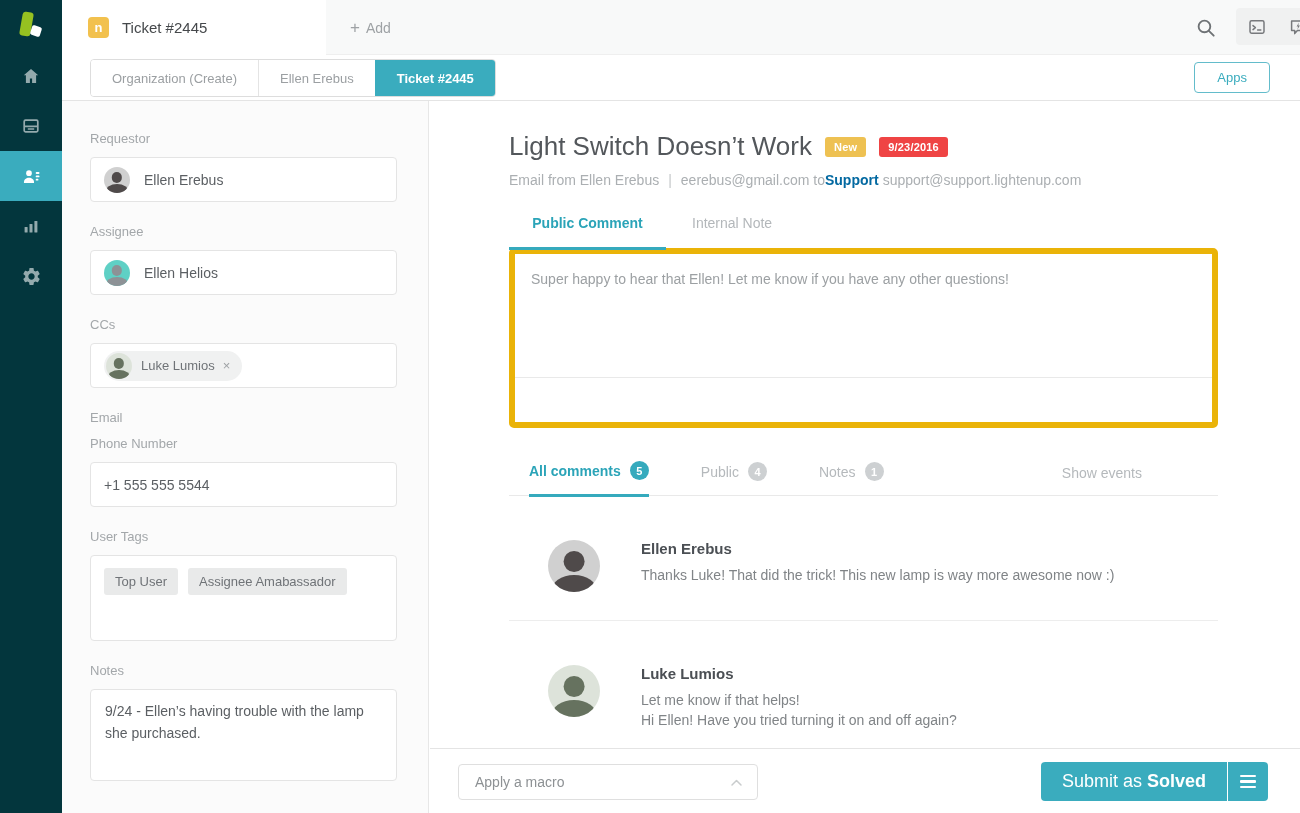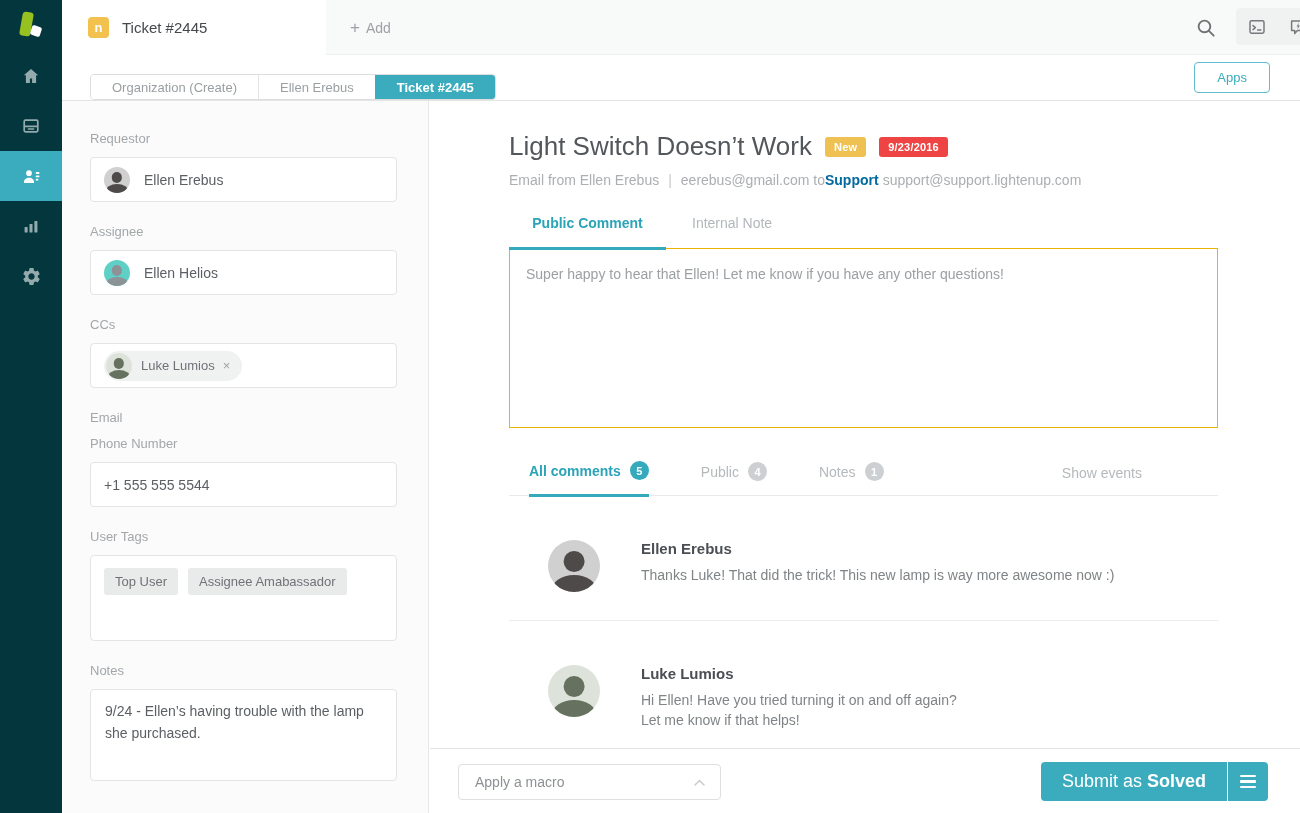--- a/index.html
+++ b/index.html
@@ -27,21 +27,21 @@
   .tb-search { position:absolute; left:869px; top:17px; width:22px; height:22px; color:#6e7275; cursor:pointer; }
   .tb-pill { position:absolute; left:910px; top:8px; width:205px; height:37px; background:#f0f1f1; border-radius:4px; display:flex; overflow:hidden; }
   .tb-cell { width:41px; height:37px; display:flex; align-items:center; justify-content:center; color:#77797c; cursor:pointer; }
 
   .avatar { border-radius:50%; position:relative; overflow:hidden; flex:none; background:var(--b); display:block; }
   .avatar::before { content:""; position:absolute; left:50%; top:22%; width:40%; height:40%; transform:translateX(-50%); border-radius:50%; background:var(--p); }
   .avatar::after { content:""; position:absolute; left:50%; top:68%; width:88%; height:62%; transform:translateX(-50%); border-radius:50%; background:var(--p); }
 
   
   .crumb-row { position:absolute; left:62px; top:55px; right:0; height:46px; background:#fff; border-bottom:1px solid #e4e4e4; }
-  .segs { position:absolute; left:28px; top:19px; display:inline-flex; border:1px solid #ddd; border-radius:4px; overflow:hidden; background:#fff; height:26px; }
+  .segs { position:absolute; left:28px; top:4px; display:inline-flex; border:1px solid #ddd; border-radius:4px; overflow:hidden; background:#fff; height:38px; }
   .seg { display:flex; align-items:center; padding:0 21px; font-size:13px; color:#9b9fa2; cursor:pointer; background:#fff; }
   .seg + .seg { border-left:1px solid #e4e4e4; }
   .seg.active { background:#3aacbe; color:#fff; font-weight:bold; border-left-color:#3aacbe; }
   .apps-btn { position:absolute; right:30px; top:7px; height:31px; padding:0 22px; display:flex; align-items:center; border:1px solid #63bccb; border-radius:4px; color:#3aacbe; font-size:13px; background:#fff; cursor:pointer; }
 
   
   .props { position:absolute; left:62px; top:101px; width:367px; bottom:0; background:#fbfbfb; border-right:1px solid #e7e7e7; padding:30px 31px 0 28px; overflow:hidden; }
   .f-label { font-size:13px; color:#a3a7aa; height:15px; margin-bottom:11px; }
   .f-card { background:#fff; border:1px solid #e4e4e4; border-radius:4px; min-height:45px; display:flex; align-items:center; padding:0 13px; margin-bottom:22px; font-size:14px; color:#5b5f63; }
   .f-card .avatar { width:26px; height:26px; margin-right:14px; }
@@ -60,40 +60,40 @@
   .badge.new { background:#eec152; }
   .badge.date { background:#ef4444; }
   .meta { margin-top:10px; font-size:14px; color:#abafb2; }
   .meta .sep { margin:0 9px; color:#c4c7c9; }
   .meta .team { color:#0369a1; font-weight:bold; margin:0 4px 0 0; }
 
   .compose-tabs { display:flex; margin-top:27px; }
   .ptab { padding-bottom:16px; font-size:14px; cursor:pointer; }
   .ptab.active { width:157px; text-align:center; color:#2ba4b8; font-weight:bold; border-bottom:3px solid #35aabd; margin-bottom:-2px; position:relative; z-index:2; }
   .ptab.idle { margin-left:26px; color:#b3b7ba; }
-  .compose-box { border:1px solid #eab308; border-radius:0; height:180px; display:flex; flex-direction:row; }
+  .compose-box { border:6px solid #eab308; border-radius:5px; height:180px; display:flex; flex-direction:column; }
   .compose-text { flex:1; padding:15px 16px; font-size:14px; color:#9ca0a3; line-height:1.5; }
   .compose-toolbar { height:45px; border-top:1px solid #e9e9e9; }
 
   .c-tabs { display:flex; align-items:flex-end; border-bottom:1px solid #e9e9e9; margin-top:33px; padding-left:20px; }
   .ctab { display:flex; align-items:center; padding-bottom:14px; margin-right:52px; font-size:14px; color:#b5b9bc; cursor:pointer; }
   .ctab.active { color:#2ba4b8; font-weight:bold; border-bottom:3px solid #35aabd; margin-bottom:-2px; }
   .cnt { width:19px; height:19px; border-radius:50%; background:#cdd0d2; color:#fff; font-size:11px; font-weight:bold; display:flex; align-items:center; justify-content:center; margin-left:9px; }
   .ctab.active .cnt { background:#35aabd; }
   .show-events { margin-left:auto; margin-right:76px; padding-bottom:14px; font-size:14px; color:#b5b9bc; cursor:pointer; }
 
   .comment { display:flex; padding:44px 0 28px; border-bottom:1px solid #ededed; }
   .comment:last-child { border-bottom:none; }
   .comment .avatar { width:52px; height:52px; margin-left:39px; margin-right:41px; }
   .c-author { font-size:15px; font-weight:bold; color:#4b4f54; margin-bottom:8px; }
   .c-line { font-size:14px; color:#808487; line-height:1.45; }
 
   
   .footer { position:absolute; left:430px; right:0; bottom:0; height:65px; background:#fff; border-top:1px solid #e4e4e4; }
-  .macro { position:absolute; left:28px; top:15px; width:263px; height:36px; border:1px solid #dfdfdf; border-radius:4px; background:#fff; display:flex; align-items:center; padding:0 14px 0 16px; font-size:14px; color:#8d9194; cursor:pointer; }
+  .macro { position:absolute; left:28px; top:15px; width:300px; height:36px; border:1px solid #dfdfdf; border-radius:4px; background:#fff; display:flex; align-items:center; padding:0 14px 0 16px; font-size:14px; color:#8d9194; cursor:pointer; }
   .macro svg { margin-left:auto; color:#c9cccd; }
   .submit { position:absolute; right:32px; top:13px; height:39px; background:#3aacbe; border-radius:4px; display:flex; cursor:pointer; }
   .submit-main { display:flex; align-items:center; padding:0 21px; color:#fff; font-size:18px; white-space:pre; }
   .submit-main b { font-weight:bold; }
   .submit-menu { width:41px; border-left:1px solid #fff; display:flex; flex-direction:column; align-items:center; justify-content:center; gap:3px; }
   .submit-menu i { width:16px; height:2.5px; background:#fff; border-radius:1px; }
 </style>
 </head>
 <body>
 
@@ -260,22 +260,22 @@
       <span class="avatar" style="--b:#d0d0d0; --p:#4f4a4a;"></span>
       <div>
         <div class="c-author">Ellen Erebus</div>
         <div class="c-line">Thanks Luke! That did the trick! This new lamp is way more awesome now :)</div>
       </div>
     </div>
     <div class="comment">
       <span class="avatar" style="--b:#dde3da; --p:#66725f;"></span>
       <div>
         <div class="c-author">Luke Lumios</div>
+        <div class="c-line">Let me know if that helps!</div>
         <div class="c-line">Hi Ellen! Have you tried turning it on and off again?</div>
-        <div class="c-line">Let me know if that helps!</div>
       </div>
     </div>
   </div>
 
   <div class="footer">
     <div class="macro">
       <span>Apply a macro</span>
       <svg width="13" height="9" viewBox="0 0 13 9" fill="none" stroke="currentColor" stroke-width="1.5" stroke-linecap="round" stroke-linejoin="round">
           <path d="M2 7 6.5 2.5 11 7"></path>
         </svg>

